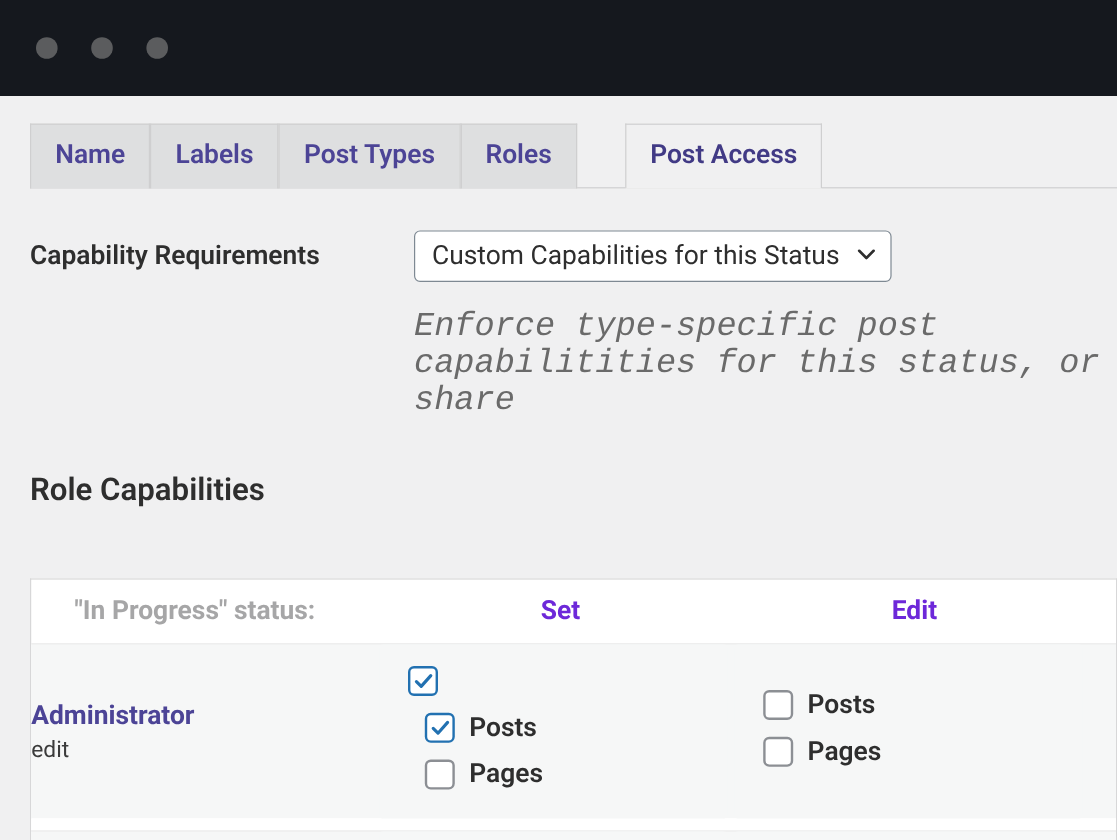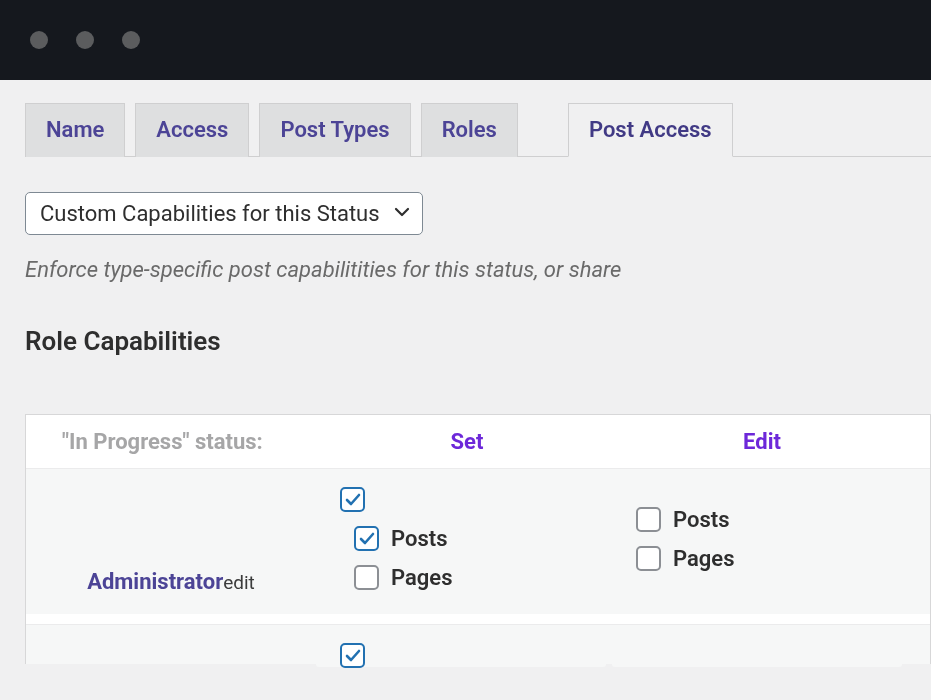--- a/index.html
+++ b/index.html
@@ -26,21 +26,20 @@
       width: 18px;
       height: 18px;
       border-radius: 50%;
       background: #5b5c5e;
     }
     .content {
       padding: 23px 0 0 25px;
     }
     .tabs {
       display: flex;
-      gap: 10px;
       border-bottom: 1px solid #cfcfd0;
     }
     .tab {
       padding: 13px 20px 14px;
       background: #dedfe0;
       border: 1px solid #cfcfd0;
       border-bottom: none;
       color: #4c4496;
       font-size: 22px;
       font-weight: 600;
@@ -85,23 +84,24 @@
     }
     .chevron-down {
       position: absolute;
       right: 12px;
       top: 50%;
       transform: translateY(-50%);
       pointer-events: none;
     }
     .helper-text {
       margin-top: 22px;
-      font-size: 22px;
+      font-size: 28px;
       font-style: italic;
       color: #6a6a6a;
+      font-family: Liberation Mono, monospace;
     }
     .role-caps-label {
       font-size: 26px;
       font-weight: 600;
       color: #2e2e2e;
       margin-top: 44px;
     }
     .caps-table {
       margin-top: 58px;
       border: 1px solid #d7d7d8;
@@ -134,22 +134,22 @@
       display: flex;
       background: #f6f7f7;
       border-top: 1px solid #ebebec;
     }
     .caps-cell {
       padding: 20px 0;
     }
     .role-cell {
       flex: 0 0 290px;
       display: flex;
-      flex-direction: row;
-      align-items: flex-end;
+      flex-direction: column;
+      align-items: flex-start;
       justify-content: center;
       padding: 20px 0;
     }
     .role-name {
       font-size: 22px;
       font-weight: 700;
       color: #4c4496;
     }
     .role-edit {
       font-size: 19px;
@@ -210,27 +210,28 @@
 
 <div class="titlebar">
   <div class="traffic-light"></div>
   <div class="traffic-light"></div>
   <div class="traffic-light"></div>
 </div>
 
 <div class="content">
   <div class="tabs">
     <div class="tab">Name</div>
-    <div class="tab">Access</div>
+    <div class="tab">Labels</div>
     <div class="tab">Post Types</div>
     <div class="tab">Roles</div>
     <div class="tab active">Post Access</div>
   </div>
 
   <div class="section">
+    <div class="section-label">Capability Requirements</div>
     <div class="section-body">
       <div class="select-wrapper">
         <div class="select-box">
           <span>Custom Capabilities for this Status</span>
         </div>
         <span class="chevron-down">
           <svg width="18" height="18" viewBox="0 0 18 18">
               <path d="M3 6 L9 12 L15 6" stroke="#2e2e2e" stroke-width="2.2" fill="none" stroke-linecap="round" stroke-linejoin="round"></path>
             </svg>
         </span>

